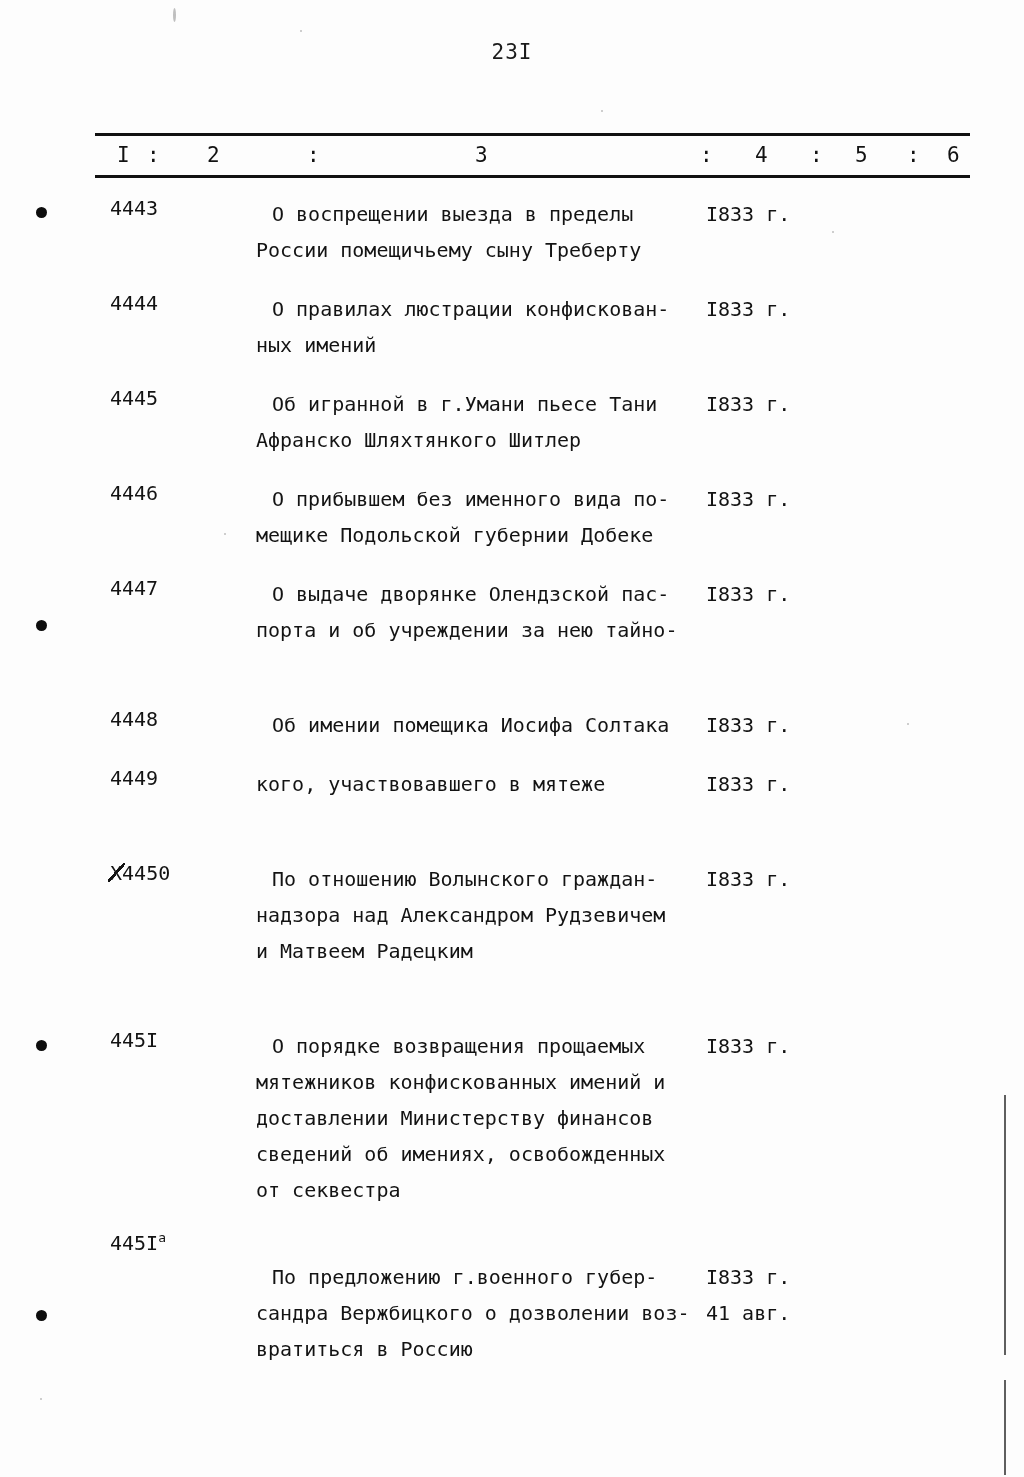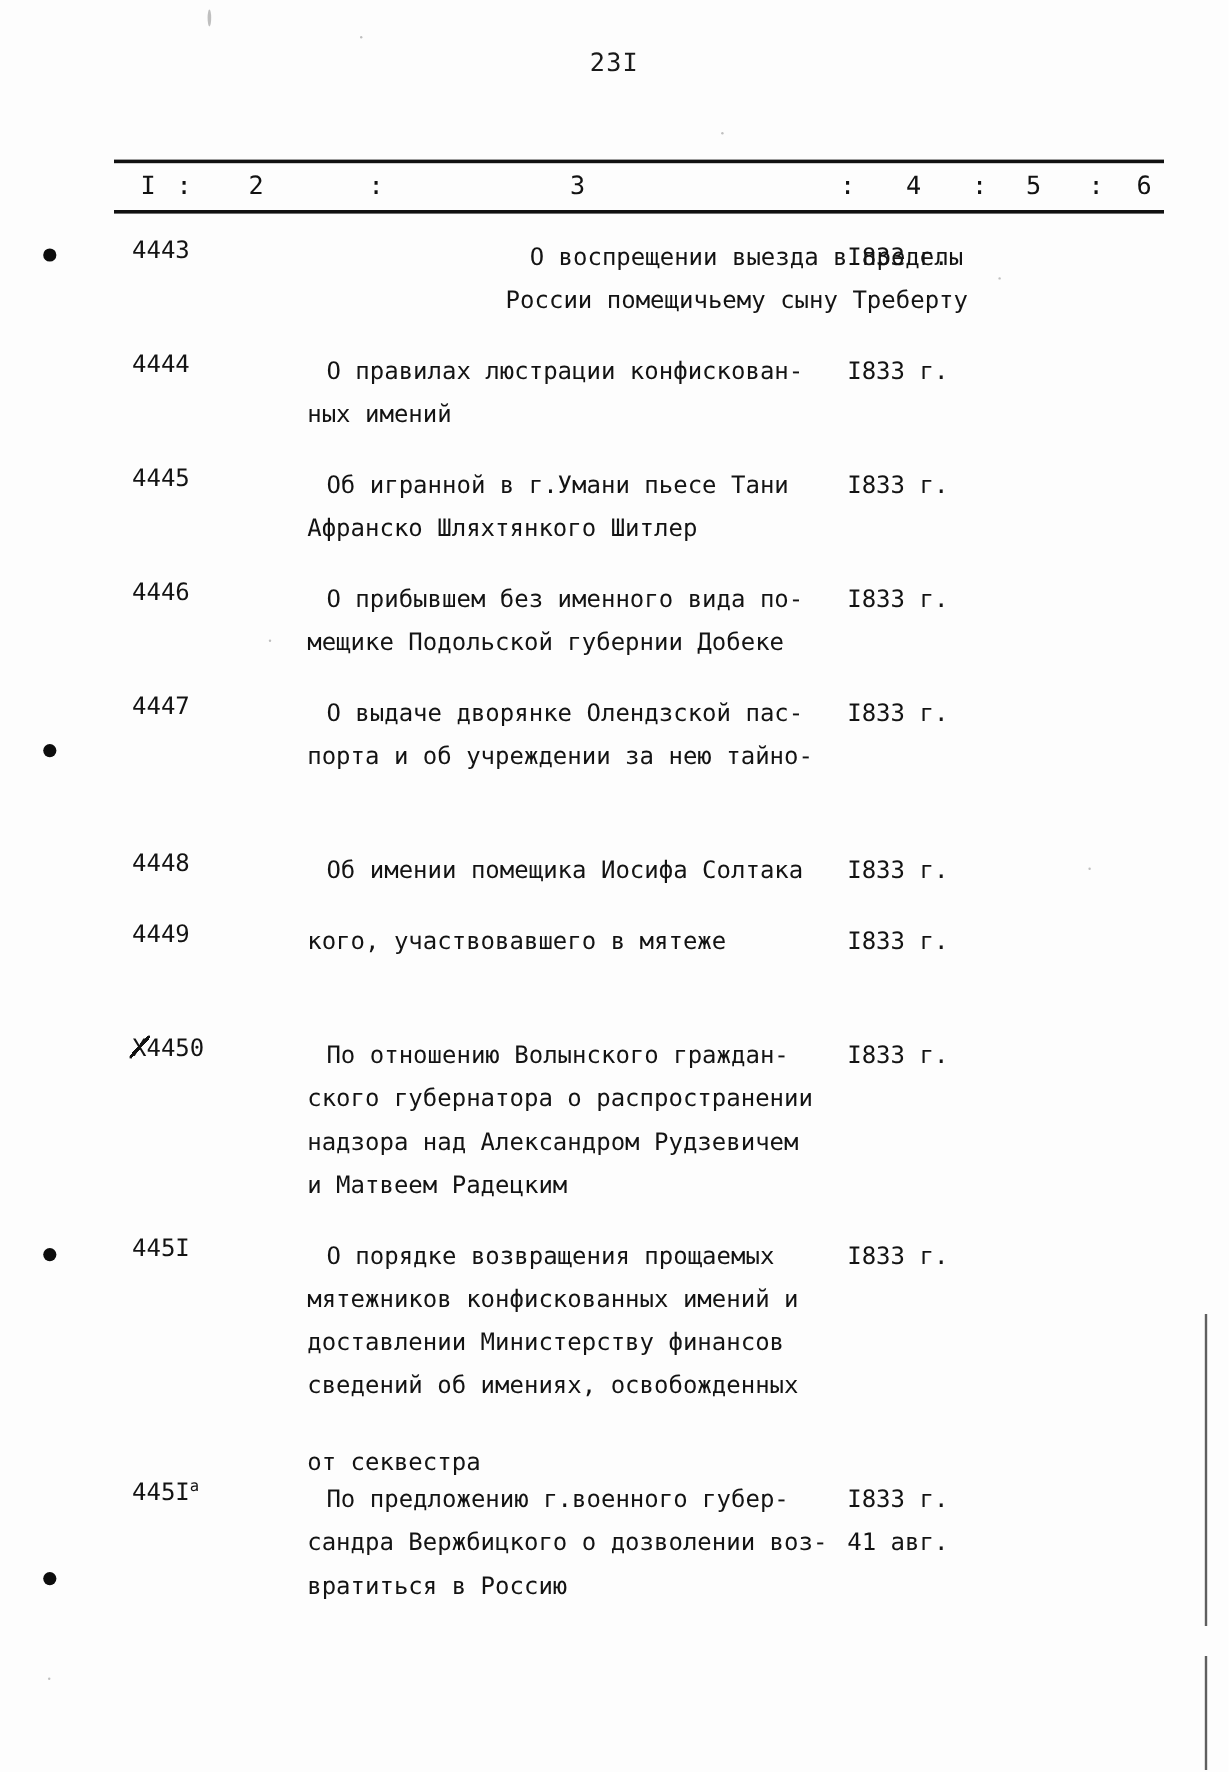--- a/index.html
+++ b/index.html
@@ -172,21 +172,21 @@
         <div class="col-sep" style="left: 605px;">:</div>
         <div class="col-head-cell" style="left: 660px;">4</div>
         <div class="col-sep" style="left: 715px;">:</div>
         <div class="col-head-cell" style="left: 760px;">5</div>
         <div class="col-sep" style="left: 812px;">:</div>
         <div class="col-head-cell" style="left: 852px;">6</div>
       </div>
   </div>
 
   <div class="entries" id="entries-container">
-      <div class="entry" style="height: 72px; text-align: center;">
+      <div class="entry" style="height: 72px;">
         <div class="entry-num"><span>4443</span></div>
         <div class="entry-body">
           <div class="entry-line first" style="position: relative;"><span class="desc">О воспрещении выезда в пределы</span><span class="date" style="position: absolute; left: 434px; top: 0px;">I833 г.</span></div>
           <div class="entry-line" style="position: relative;"><span class="desc hang">России помещичьему сыну Треберту</span></div>
         </div>
       </div>
       <div class="entry" style="height: 72px;">
         <div class="entry-num"><span>4444</span></div>
         <div class="entry-body">
           <div class="entry-line first" style="position: relative;"><span class="desc">О правилах люстрации конфискован-</span><span class="date" style="position: absolute; left: 434px; top: 0px;">I833 г.</span></div>
@@ -224,39 +224,38 @@
         <div class="entry-num"><span>4449</span></div>
         <div class="entry-body">
           <div class="entry-line first" style="position: relative;"><span class="date" style="position: absolute; left: 434px; top: 0px;">I833 г.</span></div>
           <div class="entry-line" style="position: relative;"><span class="desc hang">кого, участвовавшего в мятеже</span></div>
         </div>
       </div>
       <div class="entry" style="height: 144px;">
         <div class="entry-num"><span class="strike-mark">X</span><span>4450</span></div>
         <div class="entry-body">
           <div class="entry-line first" style="position: relative;"><span class="desc">По отношению Волынского граждан-</span><span class="date" style="position: absolute; left: 434px; top: 0px;">I833 г.</span></div>
-          <div class="entry-line" style="position: relative;"><span class="desc hang">ского губернатора о распространении</span></div>
           <div class="entry-line" style="position: relative;"><span class="desc hang">надзора над Александром Рудзевичем</span></div>
           <div class="entry-line" style="position: relative;"><span class="desc hang">и Матвеем Радецким</span></div>
         </div>
       </div>
       <div class="entry" style="height: 180px;">
         <div class="entry-num"><span>445I</span></div>
         <div class="entry-body">
           <div class="entry-line first" style="position: relative;"><span class="desc">О порядке возвращения прощаемых</span><span class="date" style="position: absolute; left: 434px; top: 0px;">I833 г.</span></div>
           <div class="entry-line" style="position: relative;"><span class="desc hang">мятежников конфискованных имений и</span></div>
           <div class="entry-line" style="position: relative;"><span class="desc hang">доставлении Министерству финансов</span></div>
           <div class="entry-line" style="position: relative;"><span class="desc hang">сведений об имениях, освобожденных</span></div>
-          <div class="entry-line" style="position: relative; margin-top: 28px;"><span class="desc hang">от секвестра</span></div>
+          <div class="entry-line" style="position: relative;"><span class="desc hang">от секвестра</span></div>
         </div>
       </div>
       <div class="entry" style="height: 144px;">
         <div class="entry-num"><span>445I</span><sup>a</sup></div>
         <div class="entry-body">
-          <div class="entry-line first" style="position: relative;"><span class="desc">По предложению г.военного губер-</span><span class="date" style="position: absolute; left: 434px; top: 0px;">I833 г.</span></div>
+          <div class="entry-line first" style="position: relative; margin-top: 28px;"><span class="desc">По предложению г.военного губер-</span><span class="date" style="position: absolute; left: 434px; top: 0px;">I833 г.</span></div>
           <div class="entry-line" style="position: relative;"><span class="date" style="position: absolute; left: 434px; top: 0px;">41 авг.</span></div>
           <div class="entry-line" style="position: relative;"><span class="desc hang">сандра Вержбицкого о дозволении воз-</span></div>
           <div class="entry-line" style="position: relative;"><span class="desc hang">вратиться в Россию</span></div>
         </div>
       </div>
     </div>
 
   <div class="margin-dot" style="top:207px"></div>
   <div class="margin-dot" style="top:620px"></div>
   <div class="margin-dot" style="top:1040px"></div>

